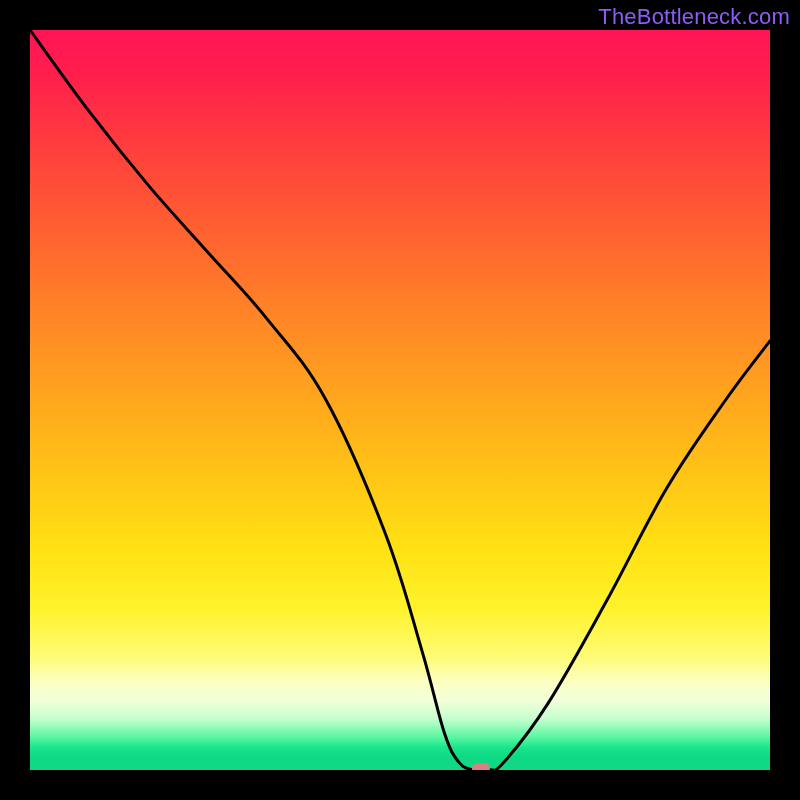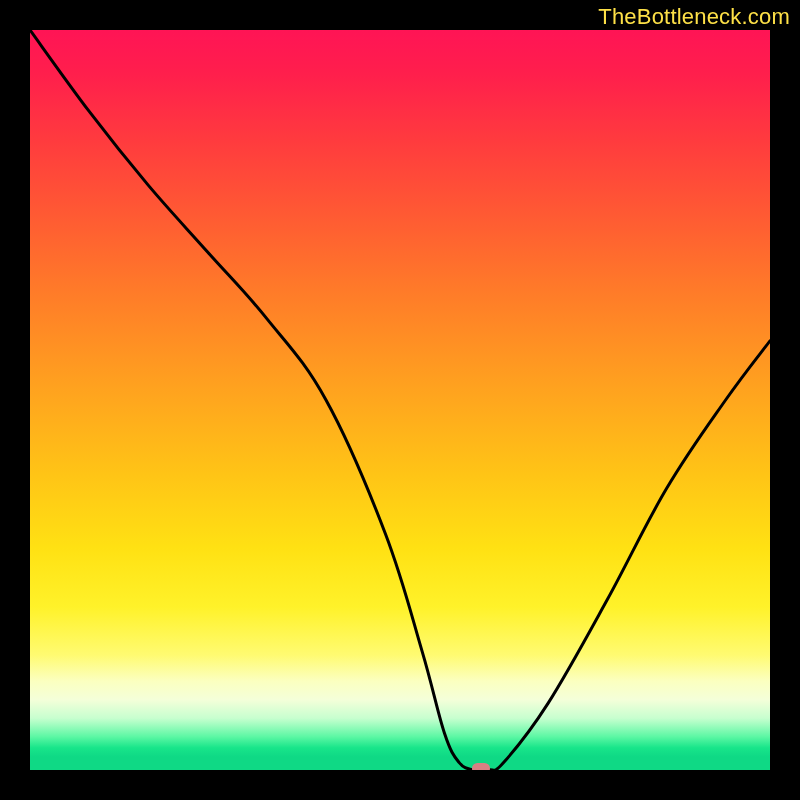--- a/index.html
+++ b/index.html
@@ -16,21 +16,21 @@
     background: #000;
     position: relative;
   }
   .watermark {
     position: absolute;
     top: 4px;
     right: 10px;
     font-family: Arial, Helvetica, sans-serif;
     font-size: 22px;
     font-weight: 500;
-    color: #fde047;
+    color: #8b5cf6;
     letter-spacing: 0.2px;
     z-index: 3;
   }
   .plot-area {
     position: absolute;
     left: 30px;
     top: 30px;
     width: 740px;
     height: 740px;
     overflow: hidden;

